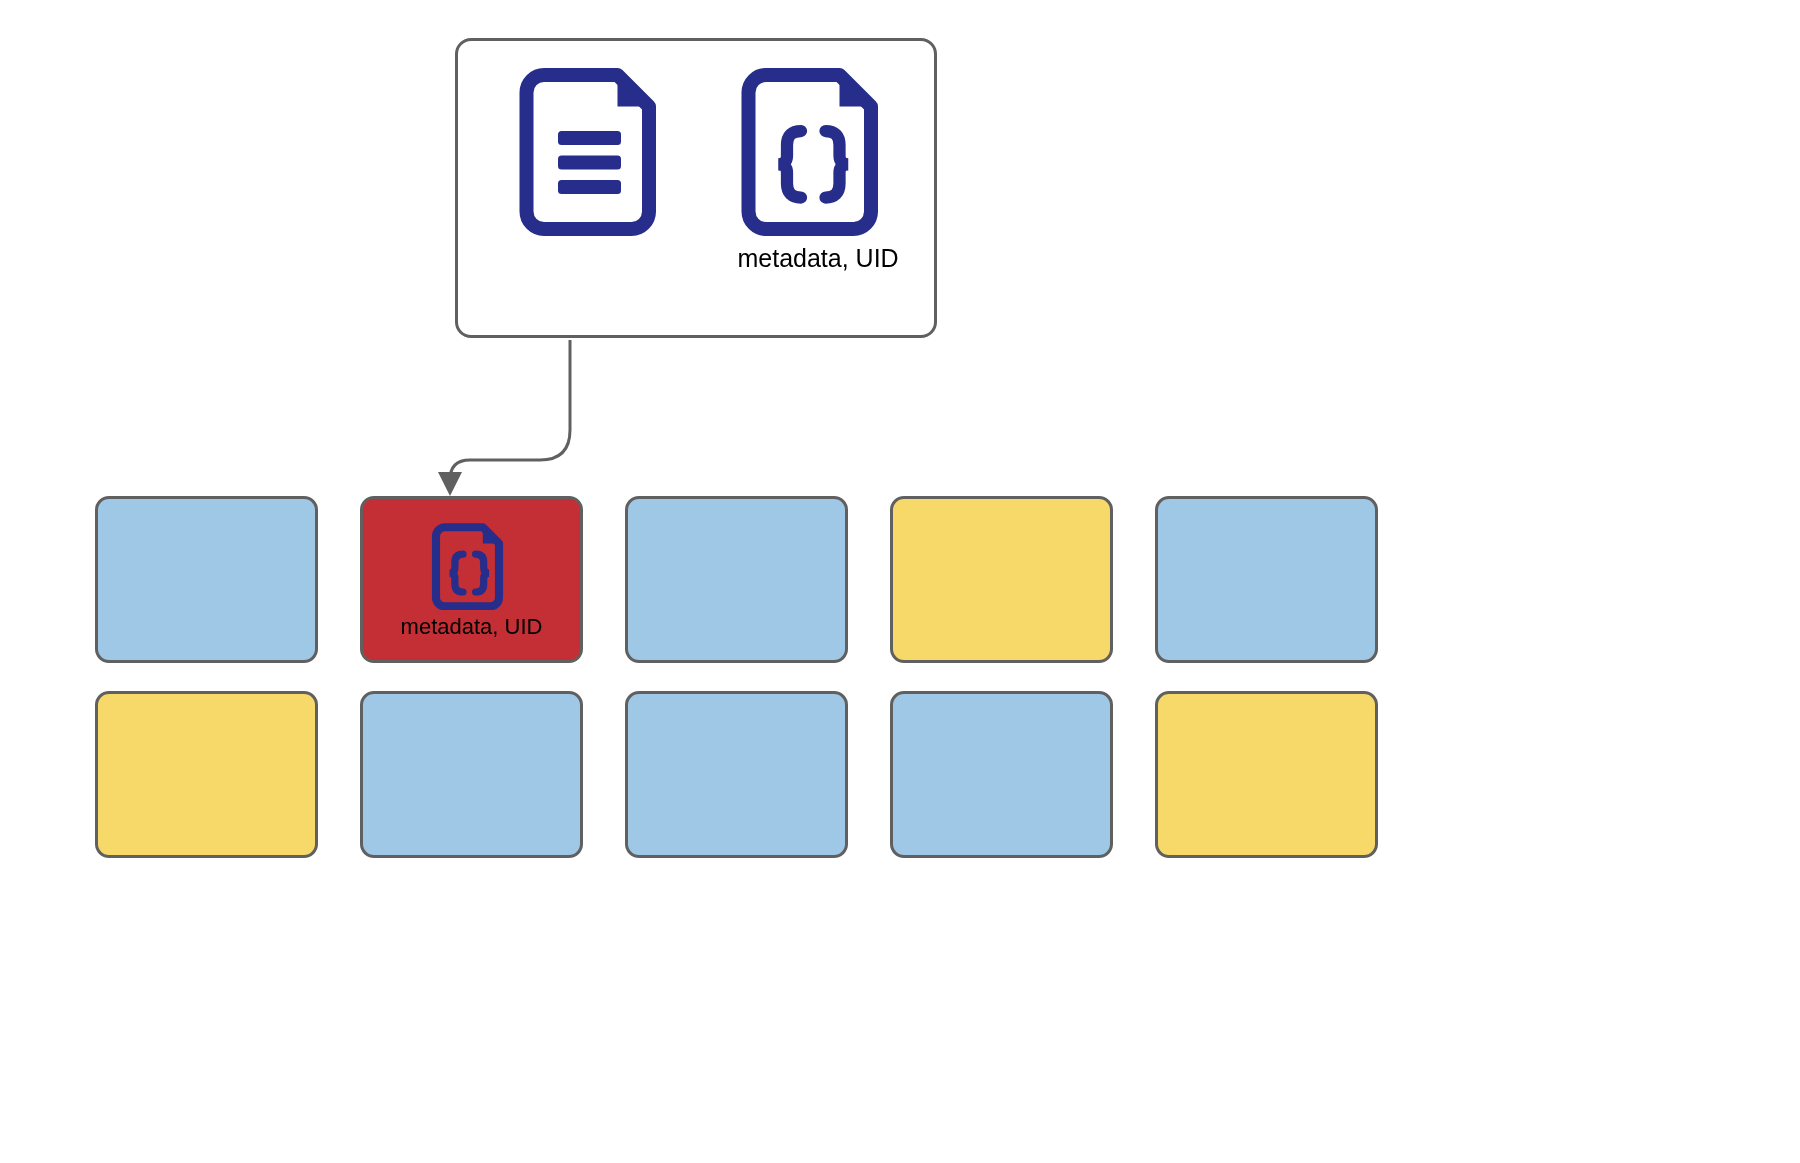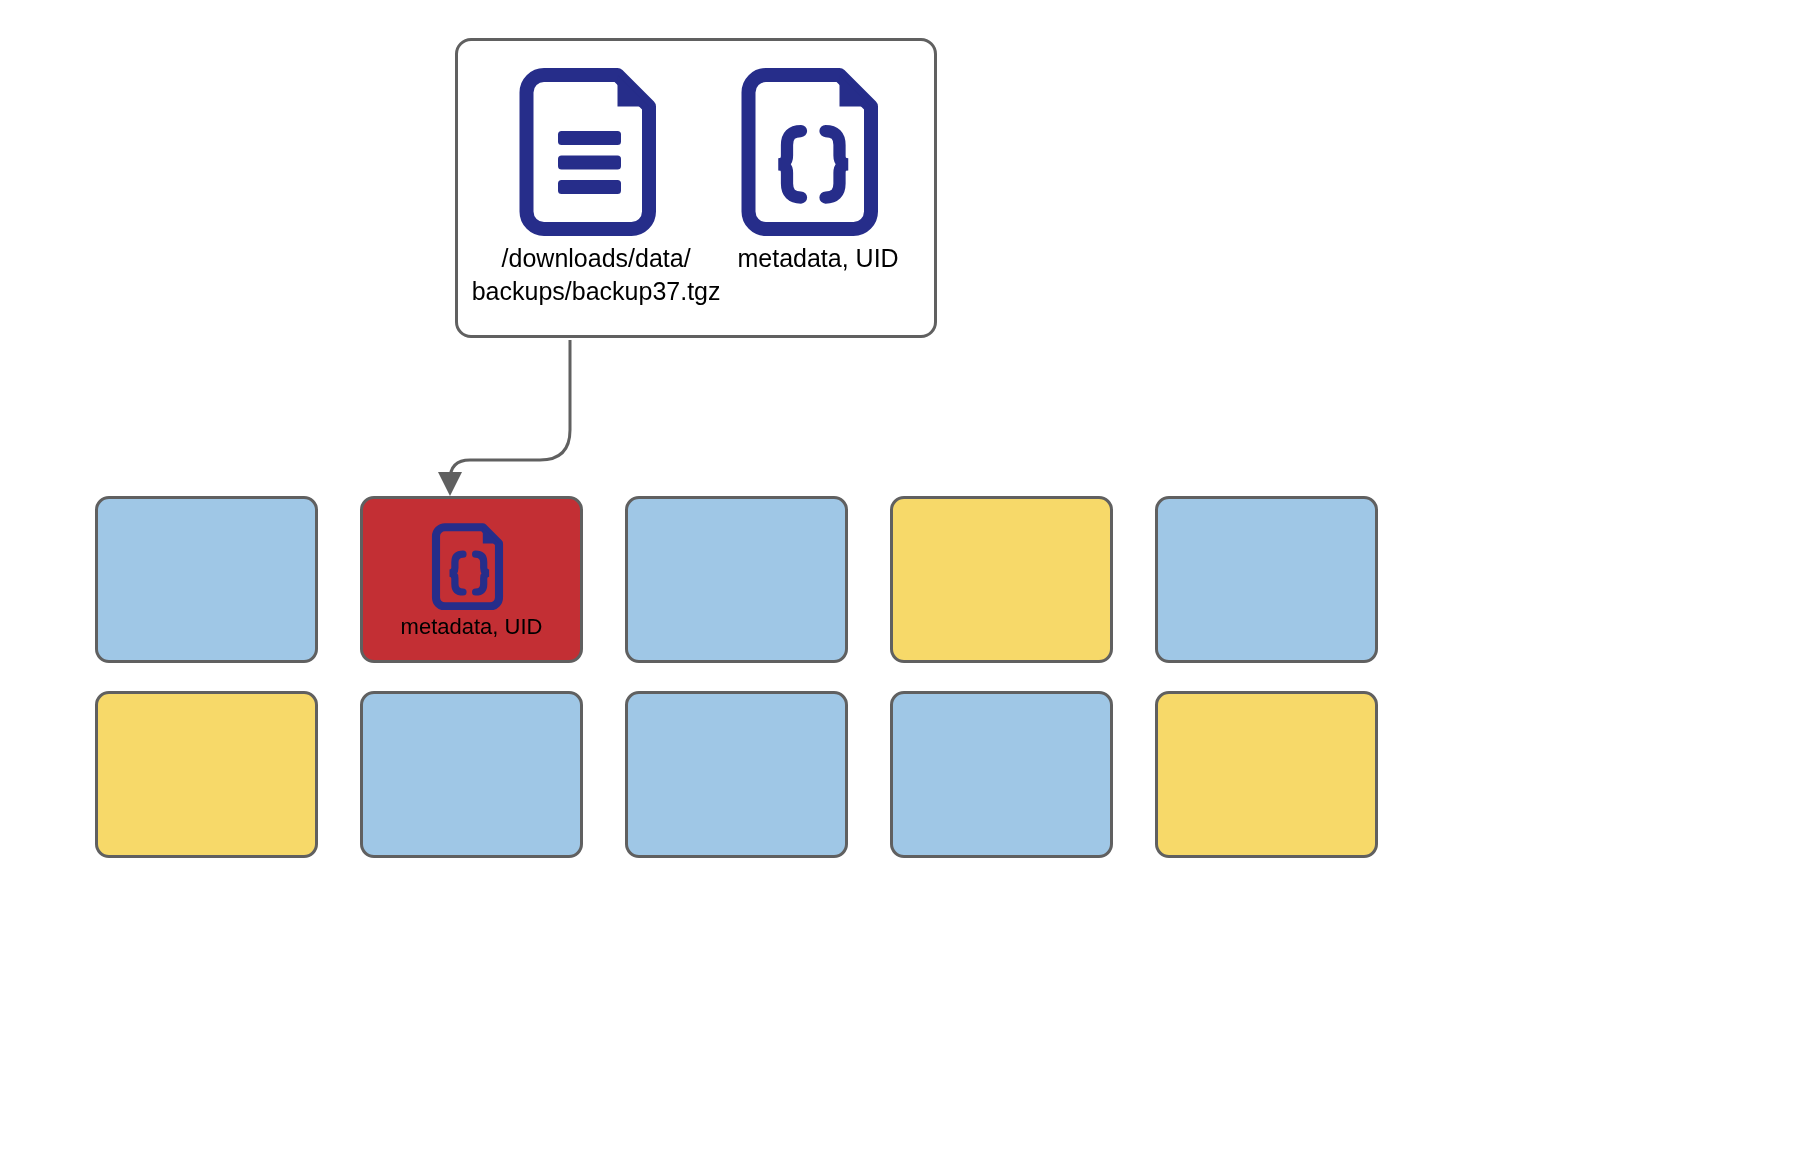--- a/index.html
+++ b/index.html
@@ -85,24 +85,20 @@
 
 <div class="callout">
   <div class="file-block left">
     <svg width="175" height="175" viewBox="0 0 100 100">
       <path d="M20 8 h42 l18 18 v60 a10 10 0 0 1 -10 10 h-50 a10 10 0 0 1 -10 -10 v-68 a10 10 0 0 1 10 -10 z" fill="none" stroke="#262d8a" stroke-width="8" stroke-linejoin="round"></path>
       <path d="M62 8 v18 h18 z" fill="#262d8a"></path>
       <rect x="28" y="40" width="36" height="8" rx="2" fill="#262d8a"></rect>
       <rect x="28" y="54" width="36" height="8" rx="2" fill="#262d8a"></rect>
       <rect x="28" y="68" width="36" height="8" rx="2" fill="#262d8a"></rect>
     </svg>
-    <div class="file-caption">
-      <span>/downloads/data/</span><br>
-      <span>backups/backup37.tgz</span>
-    </div>
   </div>
   <div class="file-block right">
     <svg width="175" height="175" viewBox="0 0 100 100">
       <path d="M20 8 h42 l18 18 v60 a10 10 0 0 1 -10 10 h-50 a10 10 0 0 1 -10 -10 v-68 a10 10 0 0 1 10 -10 z" fill="none" stroke="#262d8a" stroke-width="8" stroke-linejoin="round"></path>
       <path d="M62 8 v18 h18 z" fill="#262d8a"></path>
       <path d="M40 40 q-8 0 -8 8 v6 q0 5 -5 5 q5 0 5 5 v6 q0 8 8 8" fill="none" stroke="#262d8a" stroke-width="7" stroke-linecap="round"></path>
       <path d="M54 40 q8 0 8 8 v6 q0 5 5 5 q-5 0 -5 5 v6 q0 8 -8 8" fill="none" stroke="#262d8a" stroke-width="7" stroke-linecap="round"></path>
     </svg>
     <div class="file-caption">metadata, UID</div>
   </div>

